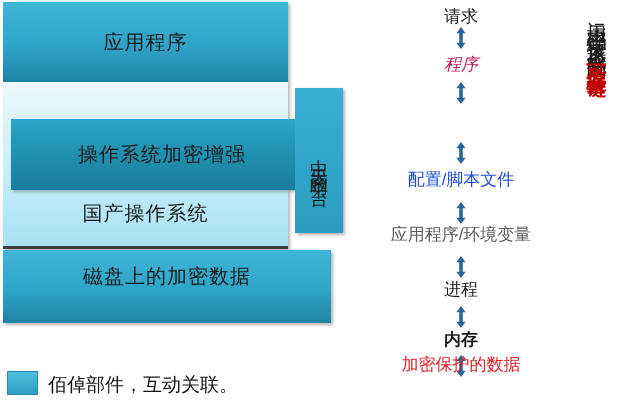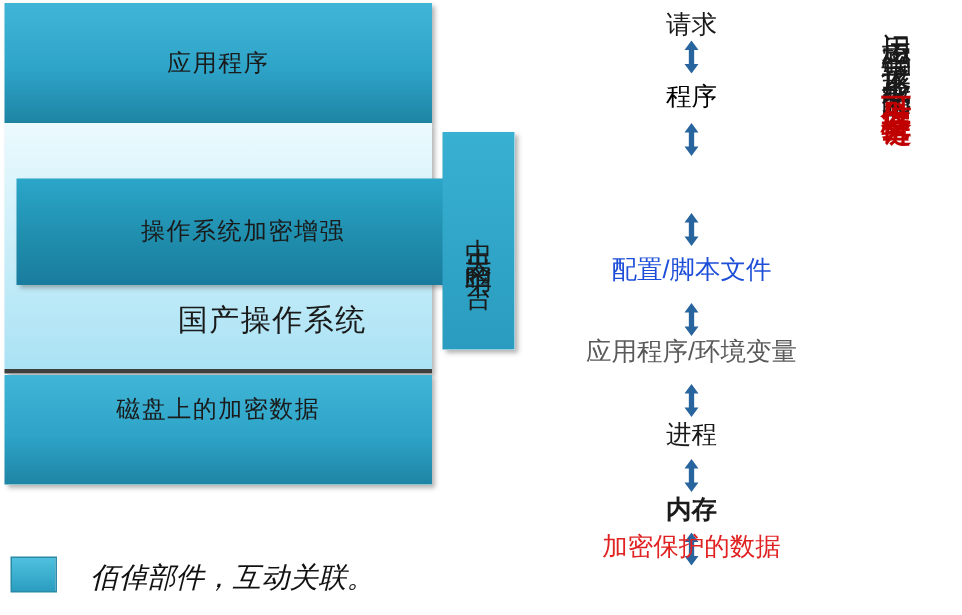--- a/index.html
+++ b/index.html
@@ -4,52 +4,52 @@
 <style>
   html,body{margin:0;padding:0;background:#ffffff;font-family:"Liberation Sans",sans-serif;}
   .stage{position:relative;width:641px;height:410px;background:#fff;overflow:hidden;}
 
   
   .teal-box{
     position:absolute;
     background:linear-gradient(180deg,var(--teal-light) 0%,var(--teal-mid) 55%,var(--teal-dark) 100%);
     box-shadow:2px 2px 3px rgba(90,90,90,.45);
     display:flex;align-items:center;justify-content:center;
-    color:#1a1a1a;font-size:16px;font-weight:500;letter-spacing:1px;
+    color:#1a1a1a;font-size:20px;font-weight:500;letter-spacing:1px;
   }
   .app-box{left:3px;top:2px;width:285px;height:80px;}
   .os-panel{
     position:absolute;left:3px;top:82px;width:285px;height:164px;
     background:linear-gradient(180deg,var(--panel-light-top) 0%,var(--panel-light-bottom) 100%);
     border-bottom:3px solid #3f3f3f;
     box-shadow:2px 2px 3px rgba(90,90,90,.45);
   }
   .enhance-box{left:11px;top:119px;width:302px;height:71px;
     background:linear-gradient(180deg,#2ba6c9 0%,#1f8cab 60%,#197c9e 100%);}
   .os-label{
     position:absolute;left:3px;top:200px;width:285px;text-align:center;
-    color:#1a1a1a;font-size:20px;font-weight:500;letter-spacing:1px;padding-left:36px;
+    color:#1a1a1a;font-size:20px;font-weight:500;letter-spacing:1px;
   }
-  .disk-box{left:3px;top:250px;width:285px;height:73px;align-items:flex-start;padding-top:13px;box-sizing:border-box;}
+  .disk-box{left:3px;top:250px;width:328px;height:73px;align-items:flex-start;padding-top:13px;box-sizing:border-box;}
 
   .sentinel-box{
     left:295px;top:88px;width:48px;height:145px;
     writing-mode:vertical-rl;text-orientation:upright;
     font-size:18px;letter-spacing:6px;padding-top:4px;box-sizing:border-box;
     background:linear-gradient(180deg,#38b0d1 0%,#2a9cbf 100%);
   }
 
   
   .legend-swatch{
     position:absolute;left:7px;top:371px;width:31px;height:24px;
     background:linear-gradient(180deg,#4fc1de 0%,#2b9dc0 100%);
     border:1px solid #2a8aa8;box-sizing:border-box;
   }
   .legend-text{
-    position:absolute;left:60px;top:372px;font-size:19px;color:#111;font-weight:500;font-style:italic;
+    position:absolute;left:48px;top:372px;font-size:19px;color:#111;font-weight:500;
   }
 
   
   .chain{position:absolute;left:381px;top:0;width:160px;height:410px;}
   .chain-label{
     position:absolute;left:0;right:0;text-align:center;
     font-size:17px;font-weight:500;color:#1a1a1a;line-height:18px;white-space:nowrap;
   }
   .chain-arrow{position:absolute;left:50%;transform:translateX(-50%);}
   .chain-arrow path{fill:var(--arrow-blue);}
@@ -88,21 +88,21 @@
   </div>
 
   <div class="legend-swatch"></div>
   <div class="legend-text">佰倬部件，互动关联。</div>
 
   <div class="chain">
     <div class="chain-label" style="top: 8px; color: rgb(26, 26, 26);">请求</div>
     <svg class="chain-arrow" style="top:27px" width="13" height="22" viewBox="0 0 13 26">
         <path d="M6.5 0 L12 7.5 L8.6 7.5 L8.6 18.5 L12 18.5 L6.5 26 L1 18.5 L4.4 18.5 L4.4 7.5 L1 7.5 Z"></path>
       </svg>
-    <div class="chain-label" style="top: 56px; color: #000000;">程序</div>
+    <div class="chain-label" style="top: 56px; color: #be185d; font-style: italic;">程序</div>
     <svg class="chain-arrow" style="top:82px" width="13" height="22" viewBox="0 0 13 26">
         <path d="M6.5 0 L12 7.5 L8.6 7.5 L8.6 18.5 L12 18.5 L6.5 26 L1 18.5 L4.4 18.5 L4.4 7.5 L1 7.5 Z"></path>
       </svg>
     <svg class="chain-arrow" style="top:142px" width="13" height="22" viewBox="0 0 13 26">
         <path d="M6.5 0 L12 7.5 L8.6 7.5 L8.6 18.5 L12 18.5 L6.5 26 L1 18.5 L4.4 18.5 L4.4 7.5 L1 7.5 Z"></path>
       </svg>
     <div class="chain-label" style="top: 171px; color: #1d4ed8;">配置/脚本文件</div>
     <svg class="chain-arrow" style="top:202px" width="13" height="22" viewBox="0 0 13 26">
         <path d="M6.5 0 L12 7.5 L8.6 7.5 L8.6 18.5 L12 18.5 L6.5 26 L1 18.5 L4.4 18.5 L4.4 7.5 L1 7.5 Z"></path>
       </svg>

